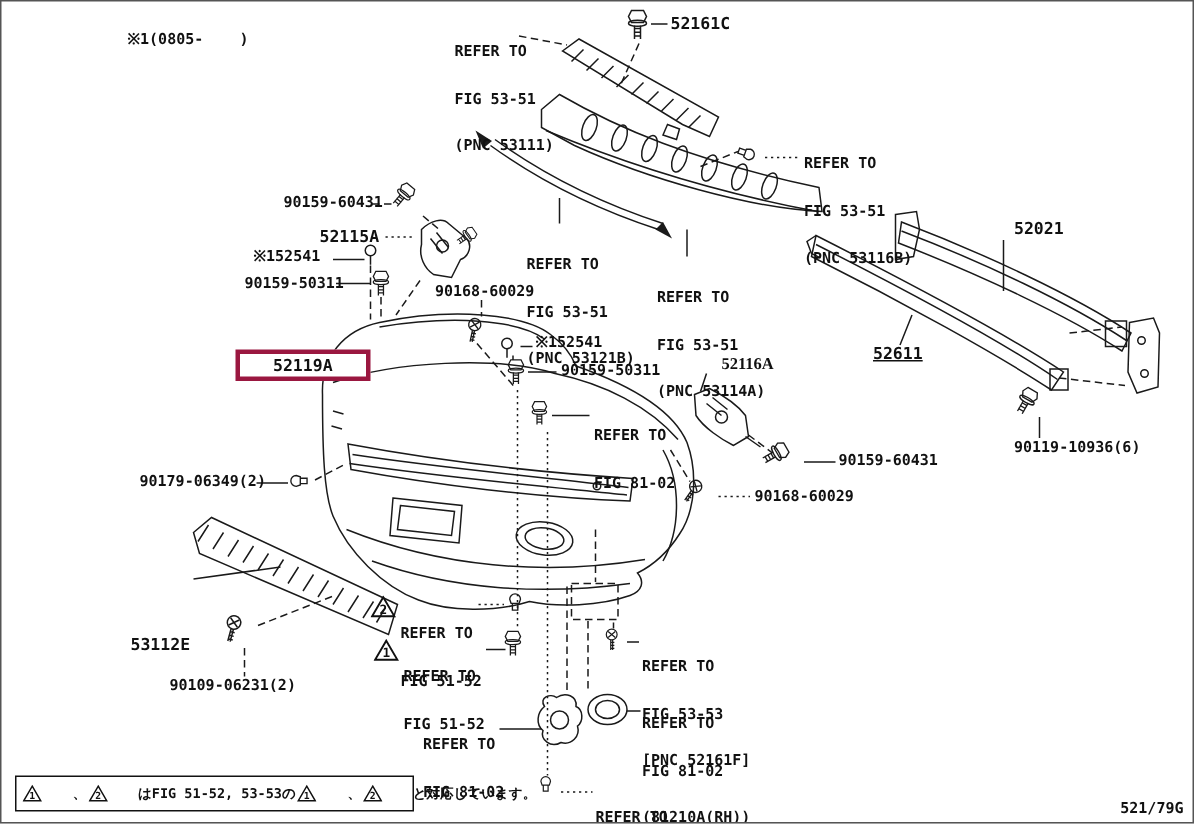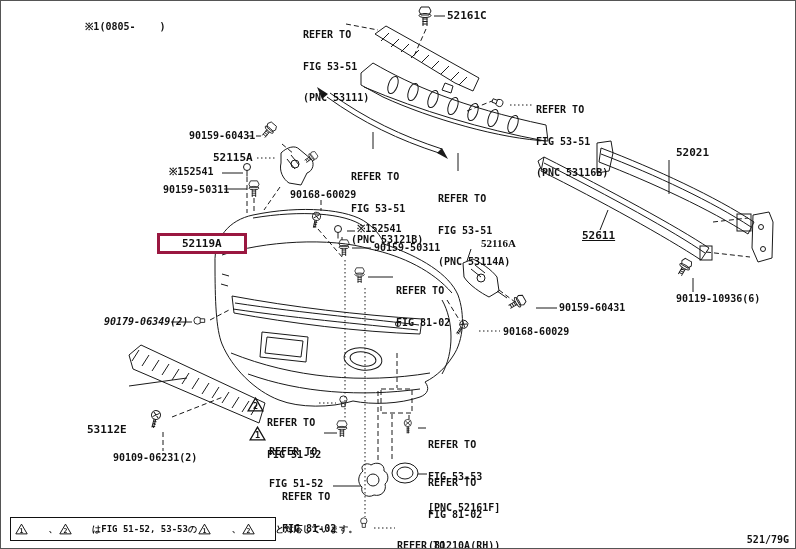--- a/index.html
+++ b/index.html
@@ -220,21 +220,21 @@
     <div>REFER TO</div>
     <div>FIG 81-02</div>
   </div>
 
   <div class="lbl big" style="left:675px;top:146px;">52021</div>
   <div class="lbl big" style="left:581px;top:229px;text-decoration:underline;">52611</div>
   <div class="lbl" style="left:659px;top:293px;margin-left:16px;">90119-10936(6)</div>
   <div class="lbl" style="left:558px;top:302px;">90159-60431</div>
   <div class="lbl" style="left:502px;top:326px;">90168-60029</div>
 
-  <div class="lbl" style="left:103px;top:316px;font-style:italic;">90179-06349(2)</div>
+  <div class="lbl" style="left:92px;top:316px;">90179-06349(2)</div>
   <div class="lbl big" style="left:86px;top:377px;margin-top:46px;">53112E</div>
   <div class="lbl" style="left:112px;top:452px;">90109-06231(2)</div>
 
   <div class="trirow" style="left:246px;top:396px;">
     <span class="tri">
       <svg width="17" height="15" viewBox="0 0 16 14">
           <path d="M8 1 L15 13 H1 Z"></path>
           <text x="8" y="11.5">2</text>
         </svg>
     </span>

